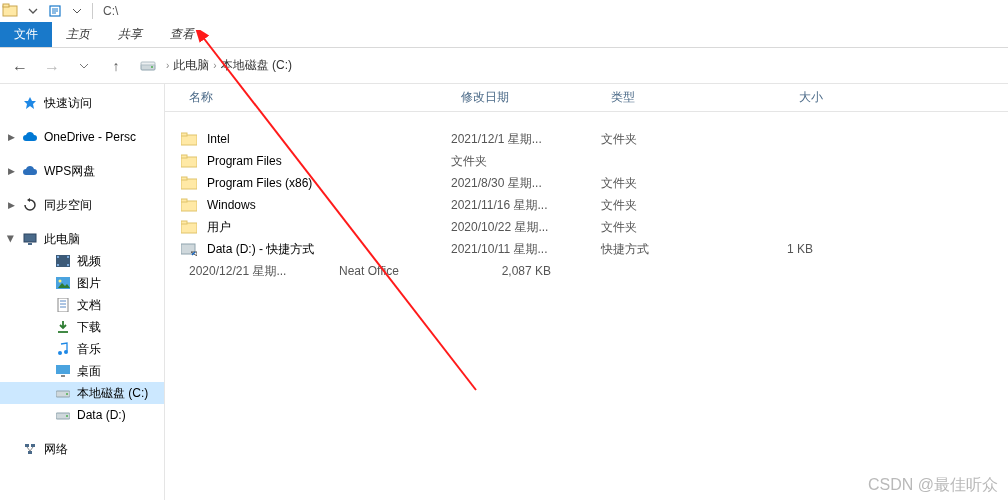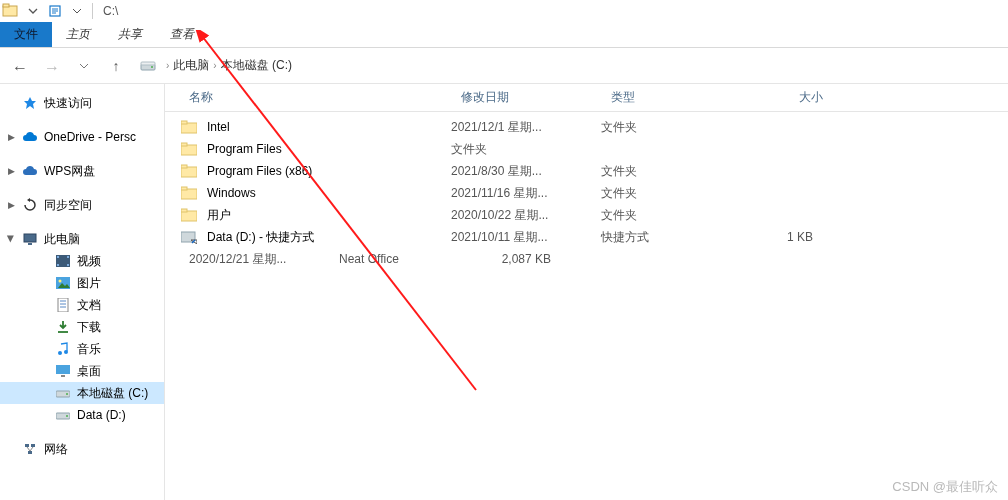--- a/index.html
+++ b/index.html
@@ -6,21 +6,21 @@
   body { font-family: "Microsoft YaHei", "Segoe UI", sans-serif; font-size: 12px; color: #000; background: #fff; width: 1008px; height: 500px; overflow: hidden; position: relative; }
   
   .titlebar { height: 22px; display: flex; align-items: center; padding: 0 2px; background: #fff; }
   .titlebar .winicon { width:16px; height:16px; margin-right:4px; }
   .titlebar .qat-btn { width: 22px; height: 20px; display: inline-flex; justify-content: center; align-items: center; }
   .titlebar .divider { width:1px; height:16px; background:#ccc; margin:0 4px; }
   .titlebar .addr { margin-left: 6px; color:#555; }
   
   .ribbon-tabs { height: 26px; display:flex; align-items:stretch; border-bottom:1px solid #d9d9d9; }
   .ribbon-tab { padding: 4px 14px; font-size: 12px; cursor: default; }
-  .ribbon-tab.file { background:#1979ca; color:#0f172a; }
+  .ribbon-tab.file { background:#1979ca; color:#ffffff; }
   .ribbon-tab:not(.file) { color:#333;font-style:italic; }
   
   .navbar { height: 36px; display:flex; align-items:center; padding: 0 6px; gap:4px; border-bottom:1px solid #e5e5e5; }
   .nav-btn { width:28px; height:28px; display:inline-flex; align-items:center; justify-content:center; color:#555; }
   .nav-btn.disabled { color:#bbb; }
   .nav-btn .arrow { font-size:16px; }
   .up-arrow { font-size:14px; }
   .breadcrumb { display:flex; align-items:center; height:26px; padding:0 4px 0 2px; margin-left:4px; flex:0 0 auto; }
   .breadcrumb .bc-icon { width:16px; height:16px; margin-right:6px; }
   .breadcrumb .bc-sep { color:#888; margin:0 4px; font-size:10px; }
@@ -38,29 +38,29 @@
   .side-caret { position:absolute; margin-left:-14px; color:#666; font-size:9px; }
   
   .content { flex:1; }
   .column-headers { display:flex; height:28px; align-items:center; border-bottom:1px solid #e5e5e5; color:#4b6a88; padding-left:16px; }
   .col { padding-left:8px; }
   .col-name { width:272px; }
   .col-date { width:150px; }
   .col-type { width:130px; }
   .col-size { width:110px; text-align:right; padding-right:20px; }
   
-  .file-list { padding-top:4px; }
+  .file-list { padding-top:4px;margin-top:12px; }
   .file-row { display:flex; align-items:center; height:22px; padding-left:16px; }
   .file-row .fi-icon { width:16px; height:16px; margin-right:10px; flex-shrink:0; display:flex; align-items:center; justify-content:center; }
   .file-row .col-name-cell { width:262px; display:flex; align-items:center; }
   .file-row .col-date-cell { width:150px; color:#555; padding-left:8px; }
   .file-row .col-type-cell { width:130px; color:#555; padding-left:8px; }
   .file-row .col-size-cell { width:110px; color:#555; text-align:right; padding-right:20px; }
   
-  .watermark { position:absolute; right:10px; bottom:4px; color:#b9b9b9; font-size:13px; }
+  .watermark { position:absolute; right:10px; bottom:4px; color:#b9b9b9; font-size:16px; }
   
   svg.arrow-svg { position:absolute; top:30px; left:178px; width:330px; height:370px; pointer-events:none; }
 </style>
 </head>
 <body>
 
 <div class="titlebar">
   <span class="winicon">
     <svg viewBox="0 0 16 16" width="16" height="16">
         <rect x="1" y="3" width="14" height="10" fill="#ffe9a6" stroke="#caa64e"></rect>

